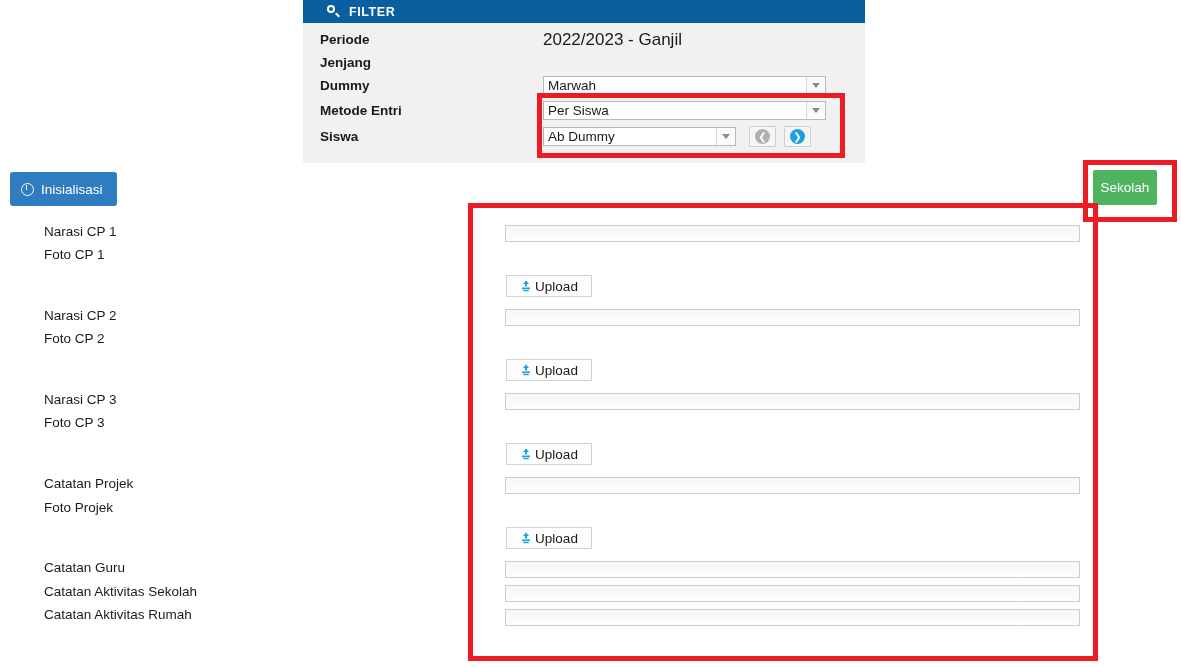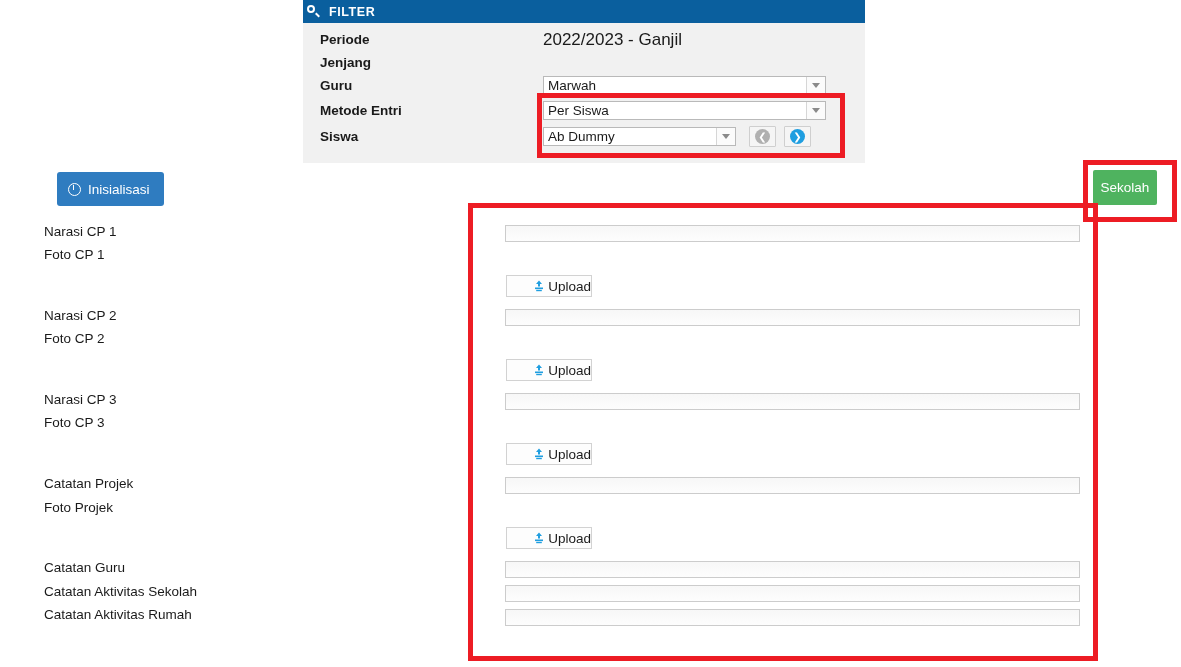--- a/index.html
+++ b/index.html
@@ -29,21 +29,21 @@
   #filter-header {
     position: absolute;
     left: 0;
     top: 0;
     width: 562px;
     height: 23px;
     background: #0a5f9e;
     color: #ffffff;
     display: flex;
     align-items: center;
-    padding-left: 4px;
+    padding-left: 24px;
     box-sizing: border-box;
   }
   #filter-header .magnifier {
     width: 14px;
     height: 14px;
     display: inline-block;
     position: relative;
     margin-right: 8px;
     flex: 0 0 auto;
   }
@@ -171,21 +171,20 @@
     padding: 0 14px 0 11px;
     background: #2f7cc0;
     color: #ffffff;
     border: none;
     border-radius: 3px;
     display: flex;
     align-items: center;
     font-size: 13.5px;
     font-family: "Liberation Sans", sans-serif;
     cursor: pointer;
-    margin-left: 47px;
   }
   #inisialisasi-btn .clock-icon {
     width: 13px;
     height: 13px;
     border: 1.5px solid #ffffff;
     border-radius: 50%;
     position: relative;
     margin-right: 7px;
     box-sizing: border-box;
     flex: 0 0 auto;
@@ -224,21 +223,21 @@
   .upload-btn {
     position: absolute;
     left: 506px;
     width: 86px;
     height: 22px;
     background: #fdfdfd;
     border: 1px solid #d2d2d2;
     box-sizing: border-box;
     display: flex;
     align-items: center;
-    justify-content: flex-end;
+    justify-content: center;
     font-family: "Liberation Sans", sans-serif;
     font-size: 13.5px;
     color: #1a1a1a;
     cursor: pointer;
   }
   .upload-btn .up-icon {
     width: 12px;
     height: 12px;
     margin-right: 3px;
     flex: 0 0 auto;
@@ -303,21 +302,21 @@
   <div class="filter-row" style="top:28px;">
     <span class="filter-label">Periode</span>
     <span class="filter-value-text">2022/2023 - Ganjil</span>
   </div>
 
   <div class="filter-row" style="top:51px;">
     <span class="filter-label">Jenjang</span>
   </div>
 
   <div class="filter-row" style="top:74px;">
-    <span class="filter-label">Guru</span>
+    <span class="filter-label">Dummy</span>
     <div class="dropdown">
       <span>Marwah</span>
       <span class="arrow-box"></span>
     </div>
   </div>
 
   <div class="filter-row" style="top:125px;">
     <span class="filter-label">Siswa</span>
     <div class="dropdown narrow">
       <span>Ab Dummy</span>

